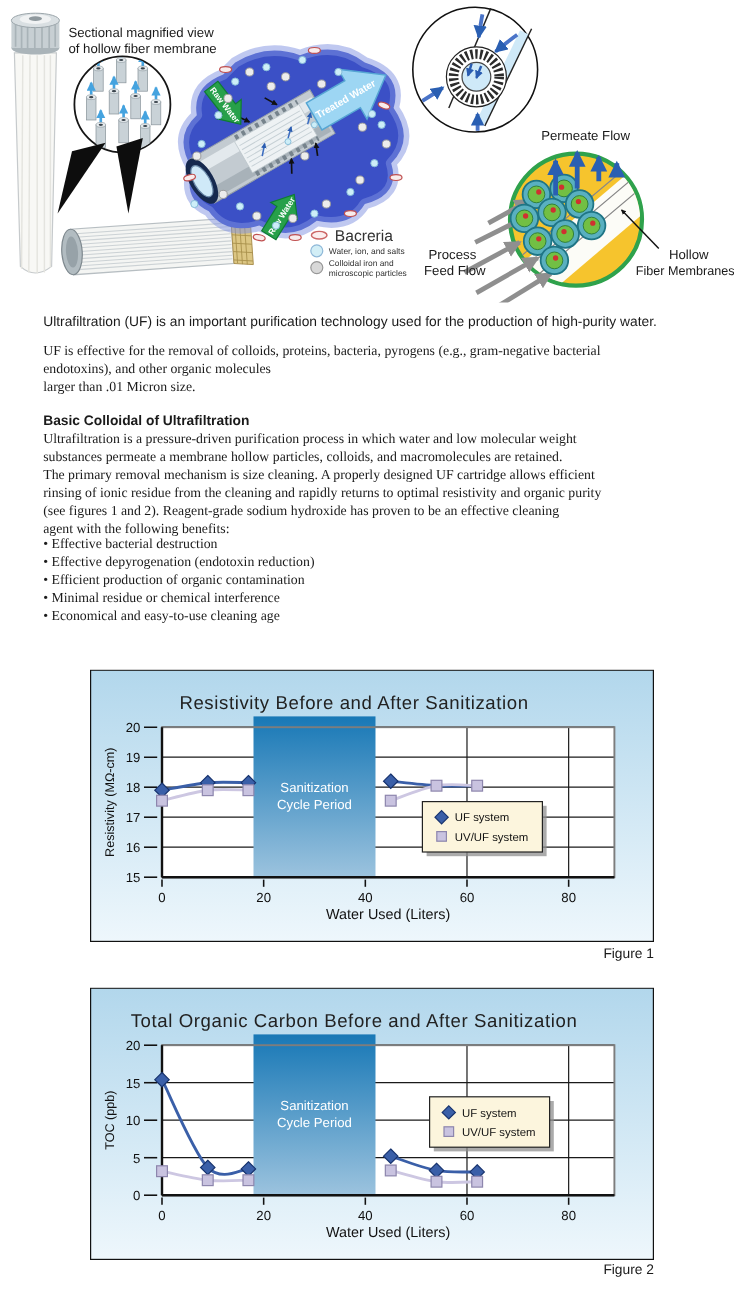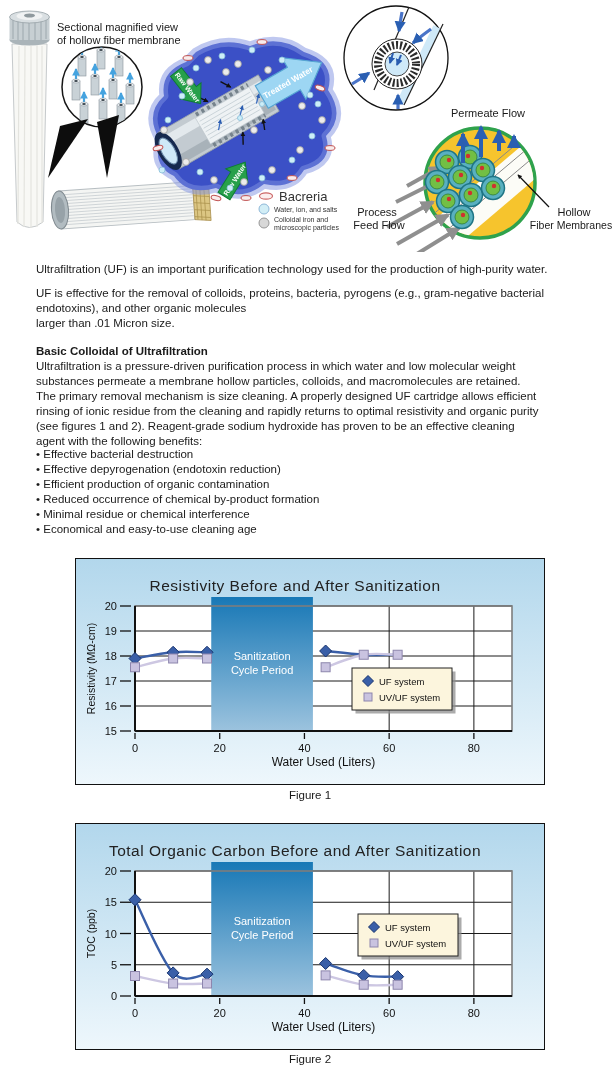--- a/index.html
+++ b/index.html
@@ -2,24 +2,24 @@
 <html><head>
 <meta charset="utf-8">
 <style>
   html,body{margin:0;padding:0;}
   body{
     width:612px;height:1080px;position:relative;background:#fff;
     font-family:"Liberation Sans",sans-serif;color:#1a1a1a;overflow:hidden;
   }
   .abs{position:absolute;}
   .bodytext{font-size:11.5px;line-height:15px;}
-  .bodytext div{white-space:nowrap;}
+  .bodytext div{white-space:nowrap;font-family:Liberation Serif, serif;}
   #heading{font-weight:bold;}
   .figure{position:absolute;left:75px;width:478px;height:227px;}
-  .caption{position:absolute;left:75px;width:470px;text-align:center;font-size:11.5px;color:#1a1a1a;}
+  .caption{position:absolute;left:75px;width:470px;text-align:right;font-size:11.5px;color:#1a1a1a;}
   svg text{font-family:"Liberation Sans",sans-serif;}
 </style>
 </head>
 <body>
 
 <svg class="abs" style="left:0;top:0" width="612" height="252" viewBox="0 0 612 252">
   <defs>
     <clipPath id="magclip">
         <circle cx="102" cy="87" r="39.5"></circle>
       </clipPath>
@@ -342,21 +342,20 @@
     <div>The primary removal mechanism is size cleaning. A properly designed UF cartridge allows efficient</div>
     <div>rinsing of ionic residue from the cleaning and rapidly returns to optimal resistivity and organic purity</div>
     <div>(see figures 1 and 2). Reagent-grade sodium hydroxide has proven to be an effective cleaning</div>
     <div>agent with the following benefits:</div>
   </div>
 
 <div id="bullets" class="abs bodytext" style="left:36px;top:447px;width:560px">
     <div>• Effective bacterial destruction</div>
     <div>• Effective depyrogenation (endotoxin reduction)</div>
     <div>• Efficient production of organic contamination</div>
-    <div>• Reduced occurrence of chemical by-product formation</div>
     <div>• Minimal residue or chemical interference</div>
     <div>• Economical and easy-to-use cleaning age</div>
   </div>
 
 <div class="figure" style="top:558px">
   <svg viewBox="0 0 470 227" width="470" height="227">
       <defs>
         <linearGradient id="bg0" x1="0" y1="0" x2="0" y2="1">
           <stop offset="0%" stop-color="#b2d7ec"></stop>
           <stop offset="100%" stop-color="#eef7fc"></stop>

